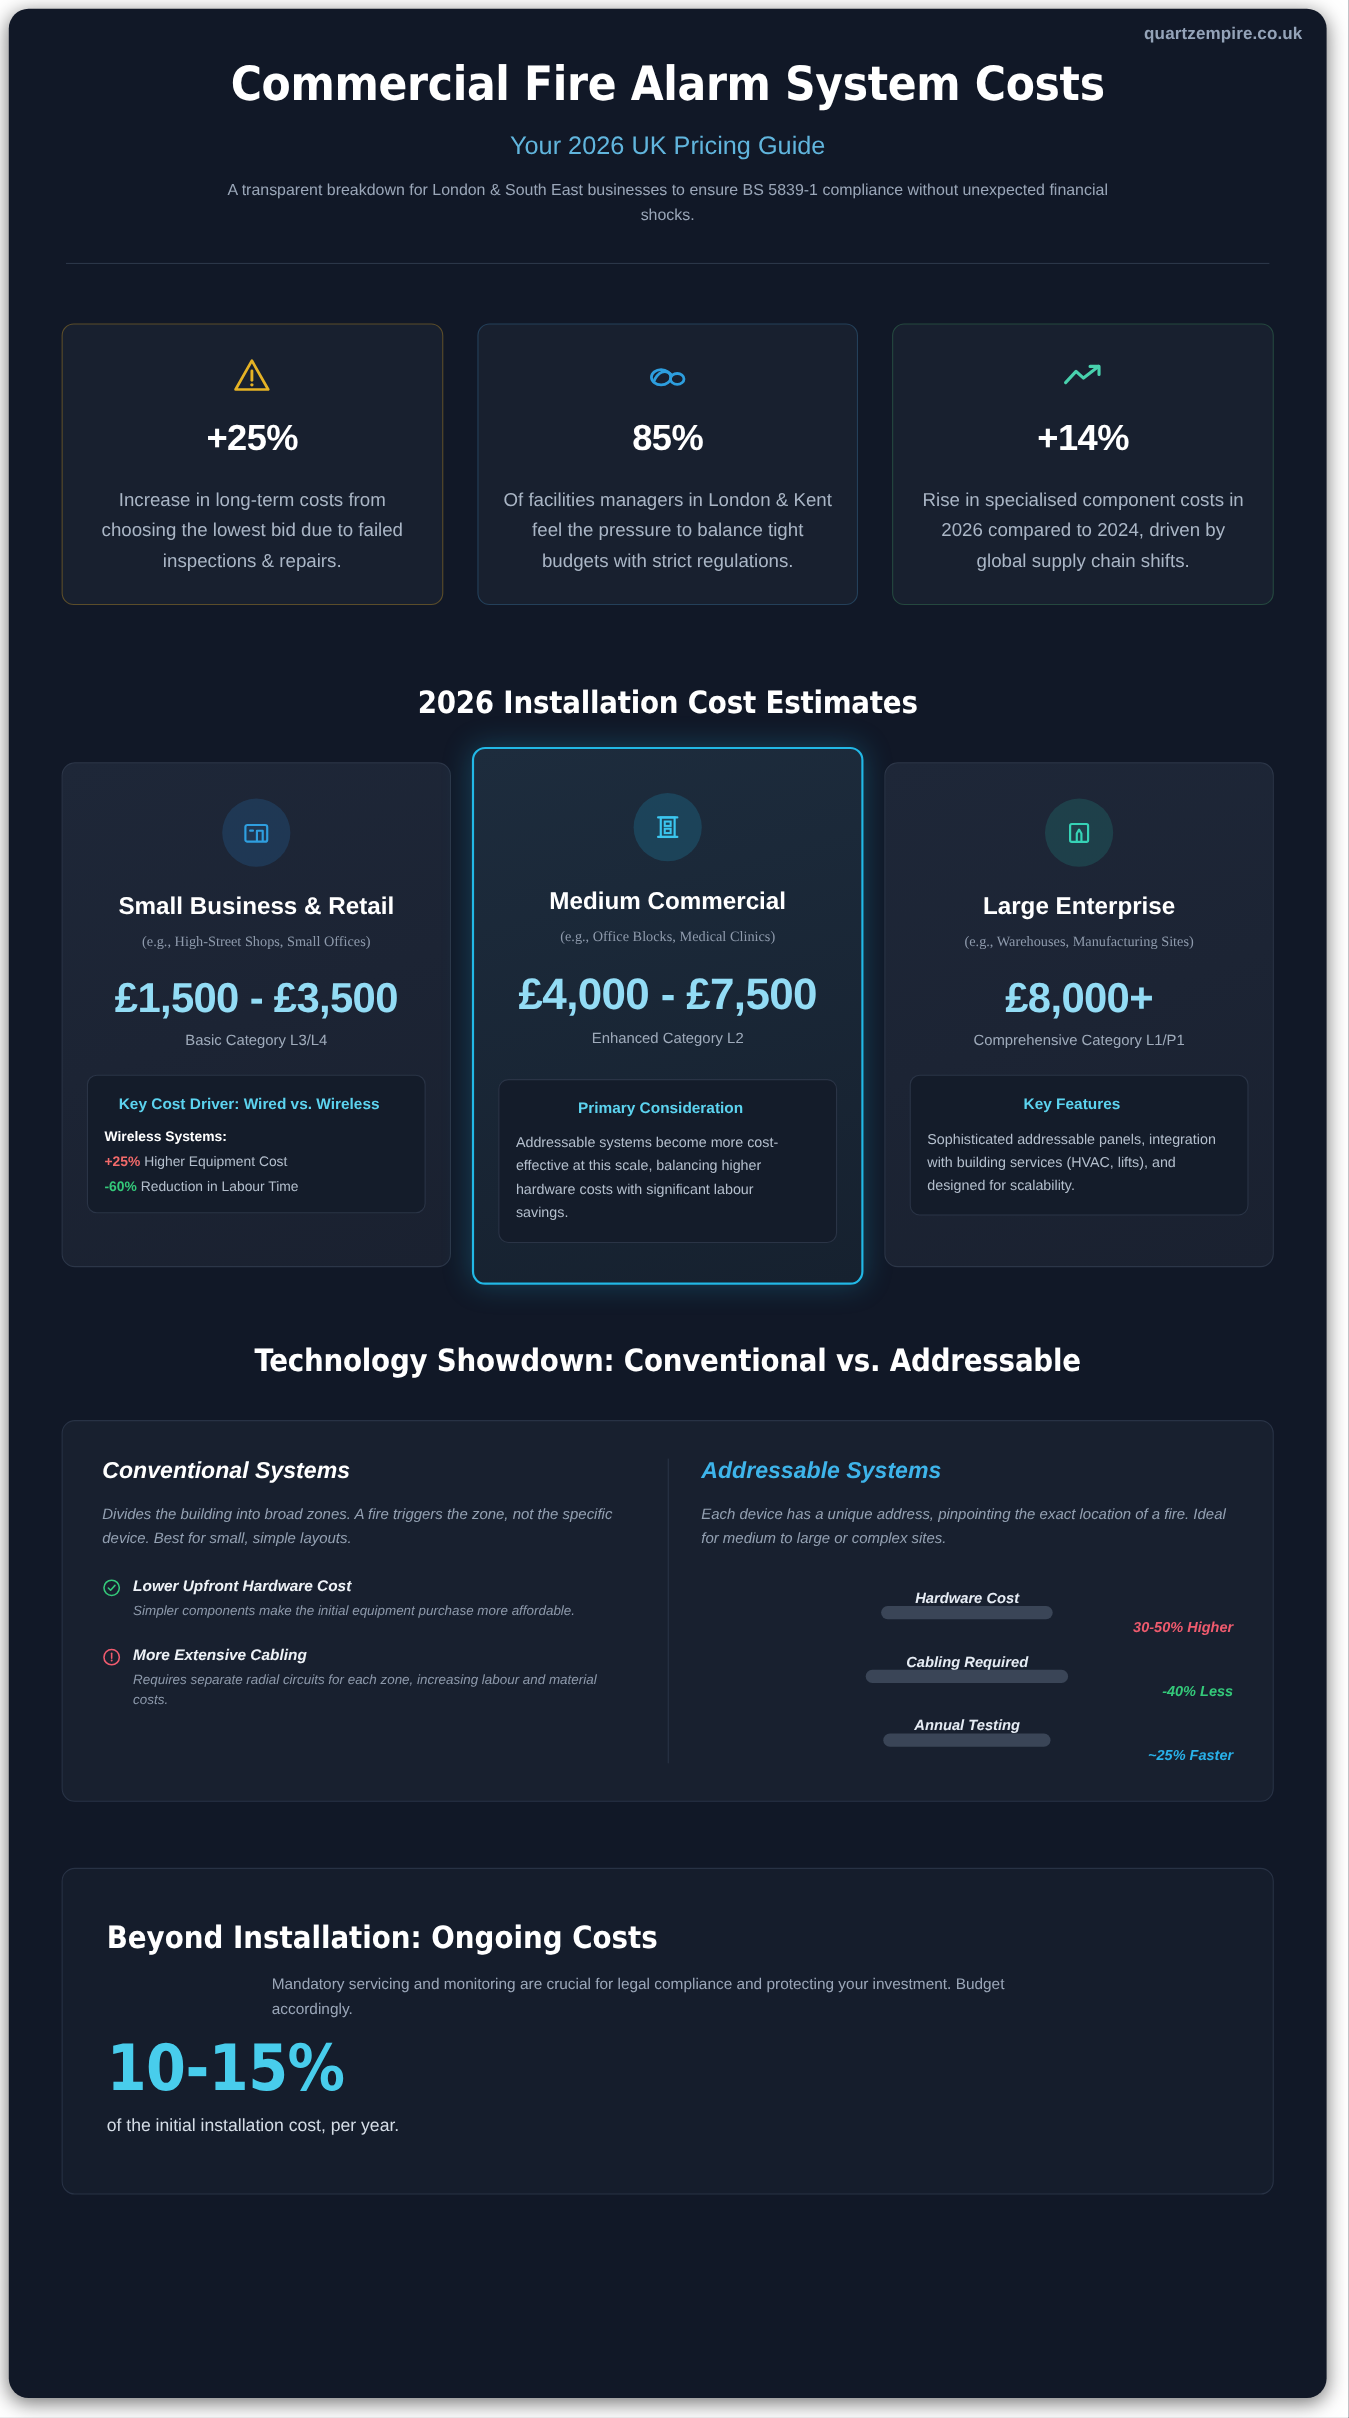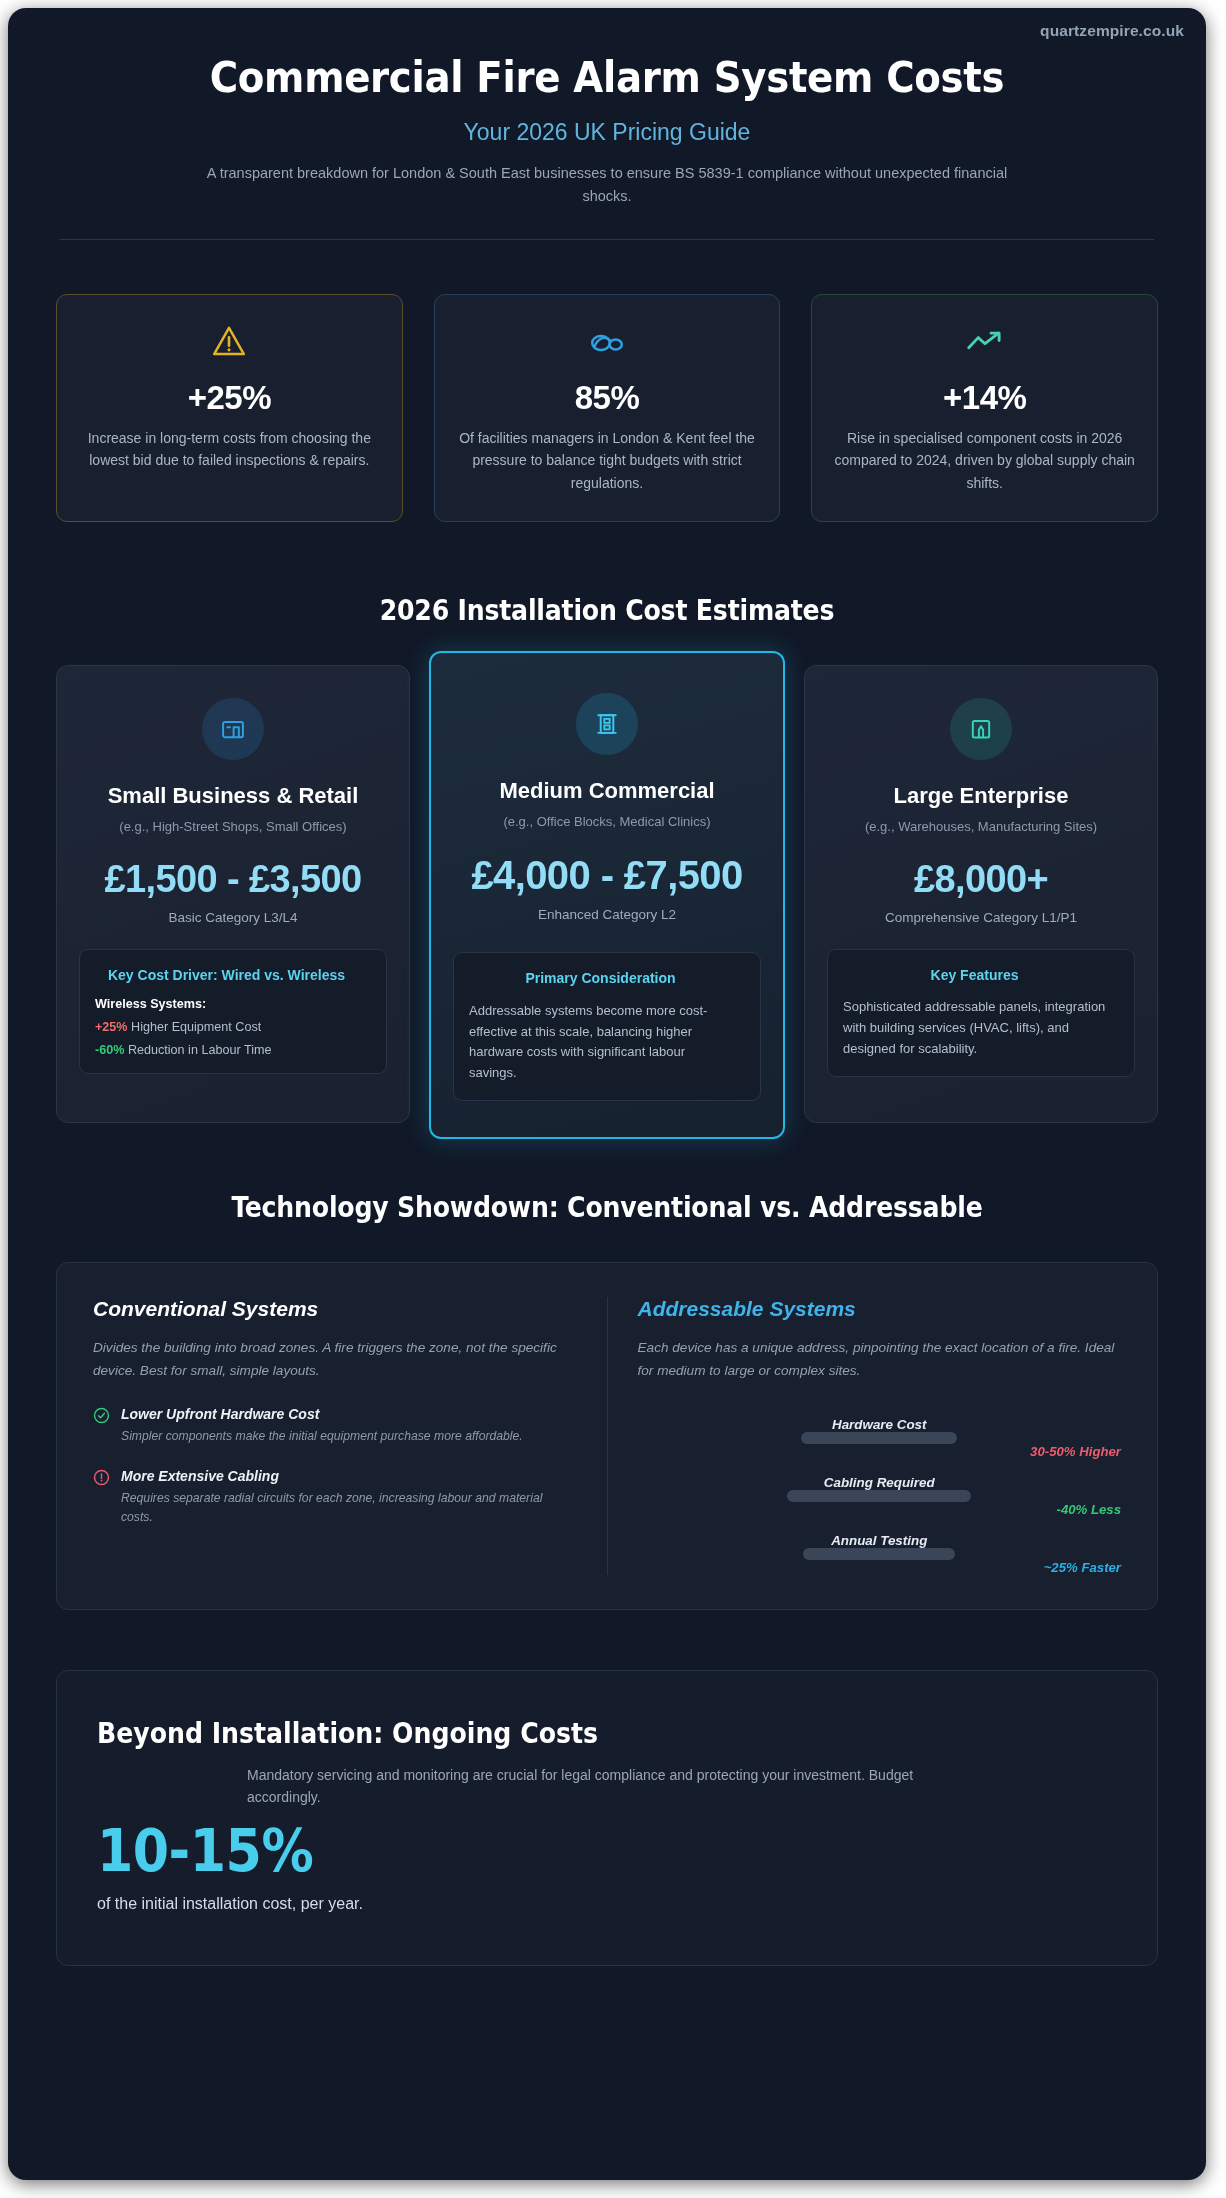--- a/index.html
+++ b/index.html
@@ -79,22 +79,22 @@
   .stat.green { border-color: #25483f; }
   .stat-ico { height: 40px; display: flex; align-items: center; justify-content: center; }
   .stat-val {
     margin-top: 18px;
     font-size: 33px;
     font-weight: 700;
     color: #ffffff;
     letter-spacing: -.5px;
   }
   .stat-desc {
-    margin-top: 10px;
-    font-size: 14px;
+    margin-top: 24px;
+    font-size: 17px;
     line-height: 1.62;
     color: #aab6c6;
   }
   
   .sec-head {
     text-align: center;
     font-family: "DejaVu Sans Condensed", "Liberation Sans Narrow", "Liberation Sans", sans-serif;
     font-size: 28px;
     font-weight: 700;
     color: #ffffff;
@@ -140,20 +140,21 @@
     font-size: 22px;
     font-weight: 700;
     color: #ffffff;
     line-height: 1.25;
   }
   .tier-eg {
     margin-top: 9px;
     font-size: 13px;
     color: #8e9aac;
     line-height: 1.45;
+    font-family: Liberation Serif, serif;
   }
   .tier-price {
     margin-top: 20px;
     font-size: 38px;
     font-weight: 700;
     color: #93dcf5;
     line-height: 1.18;
     letter-spacing: -.6px;
   }
   .tier.featured .tier-price { font-size: 40px; }

